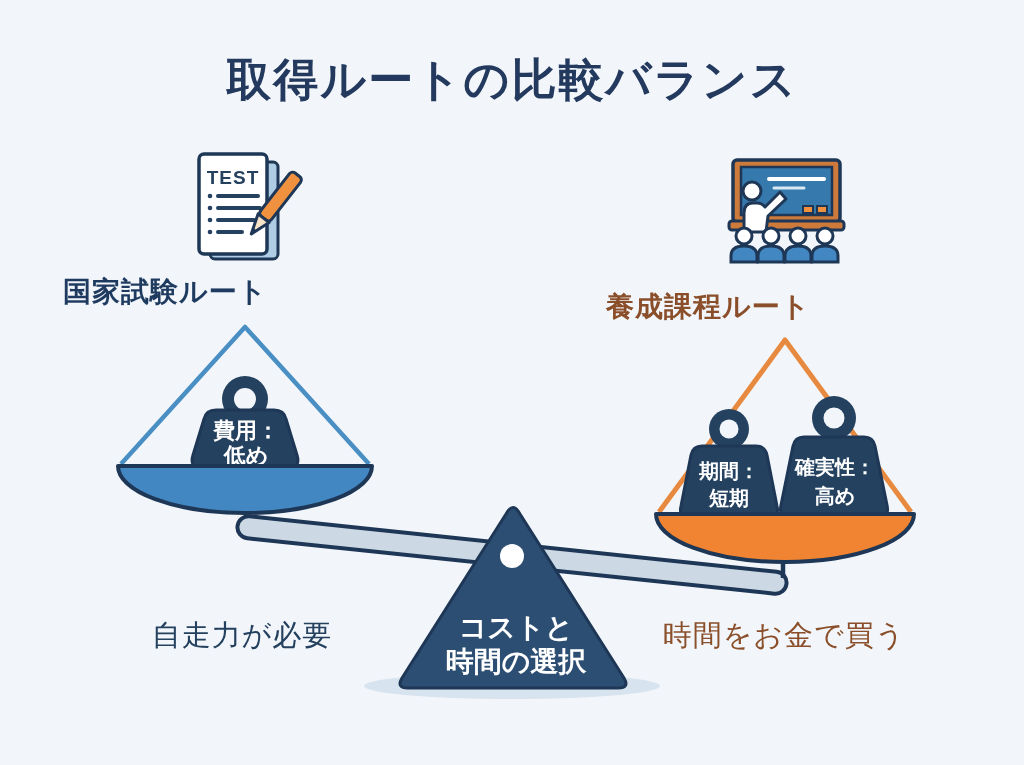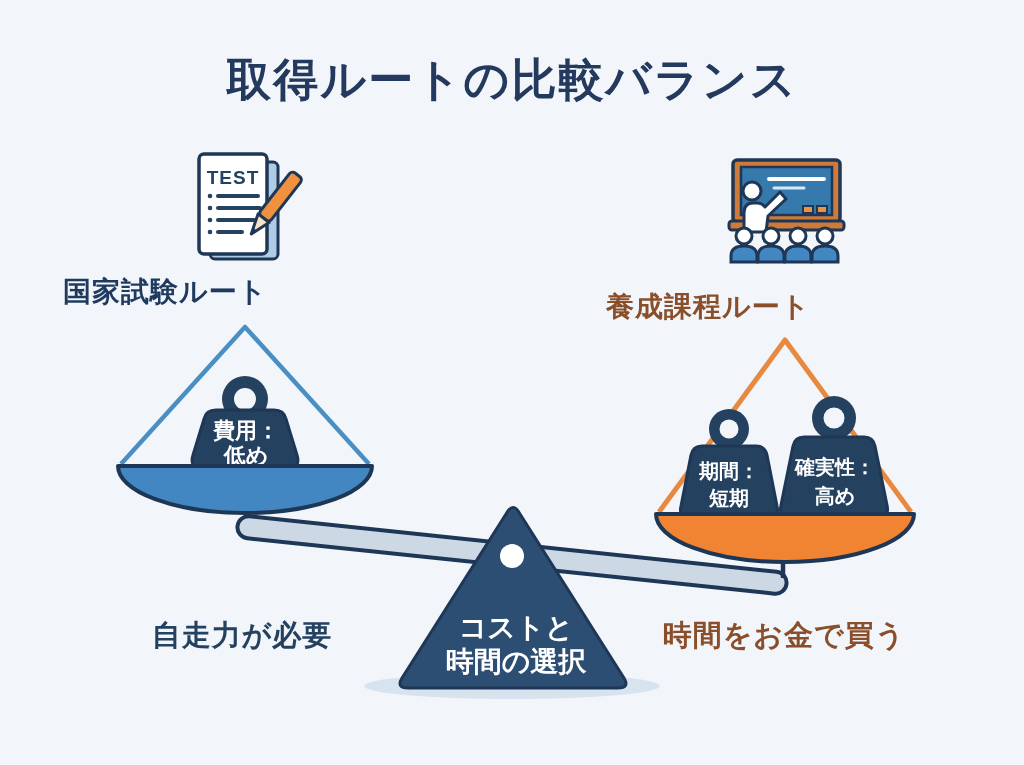--- a/index.html
+++ b/index.html
@@ -14,21 +14,21 @@
     color:#24395e;
   }
   .route-label{
     position:absolute;width:360px;
     font-size:28px;font-weight:800;letter-spacing:1px;line-height:1.2;
   }
   .route-label.left{left:63px;top:275px;color:#1e3a5f;}
   .route-label.right{left:606px;top:290px;color:#8a4f2a;}
   .note{
     position:absolute;width:360px;text-align:center;
-    font-size:29px;font-weight:700;letter-spacing:1px;line-height:1.2;
+    font-size:29px;font-weight:400;letter-spacing:1px;line-height:1.2;
   }
   .note.left{left:62px;top:618px;color:#24415f;}
   .note.right{left:604px;top:618px;color:#8a4f2a;}
   svg.scene{position:absolute;left:0;top:0;}
   svg text{font-family:"Liberation Sans",sans-serif;font-weight:bold;}
 </style>
 </head>
 <body>
 
 <div class="stage">

